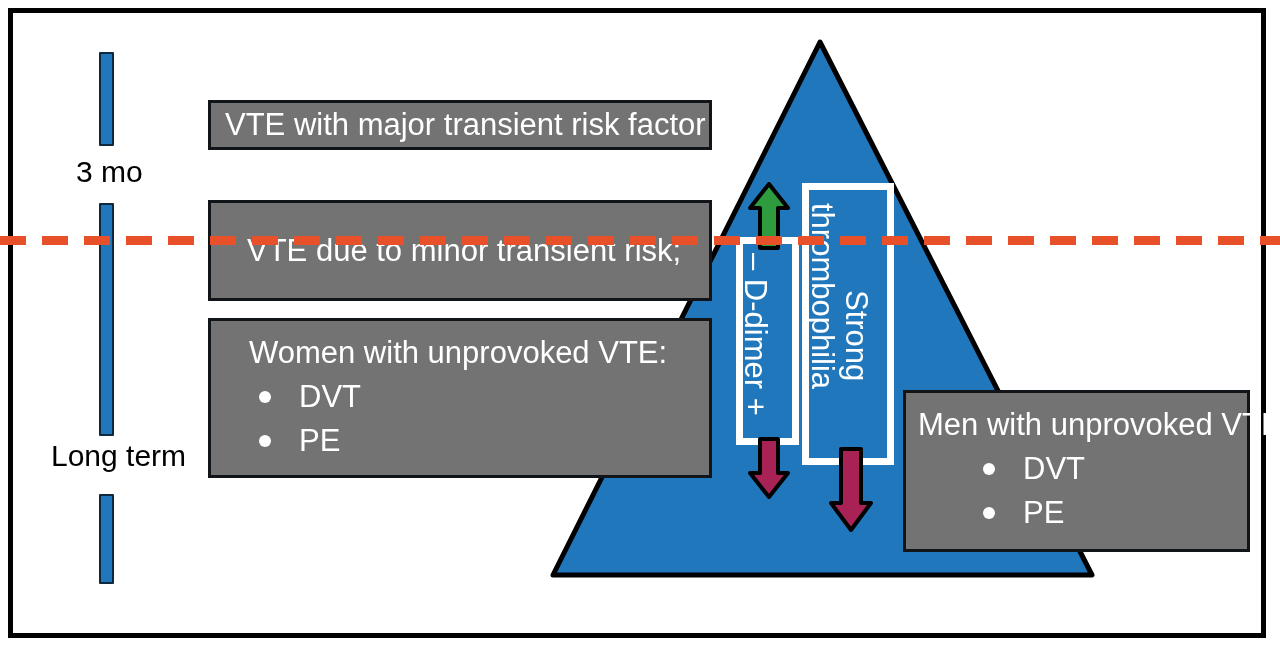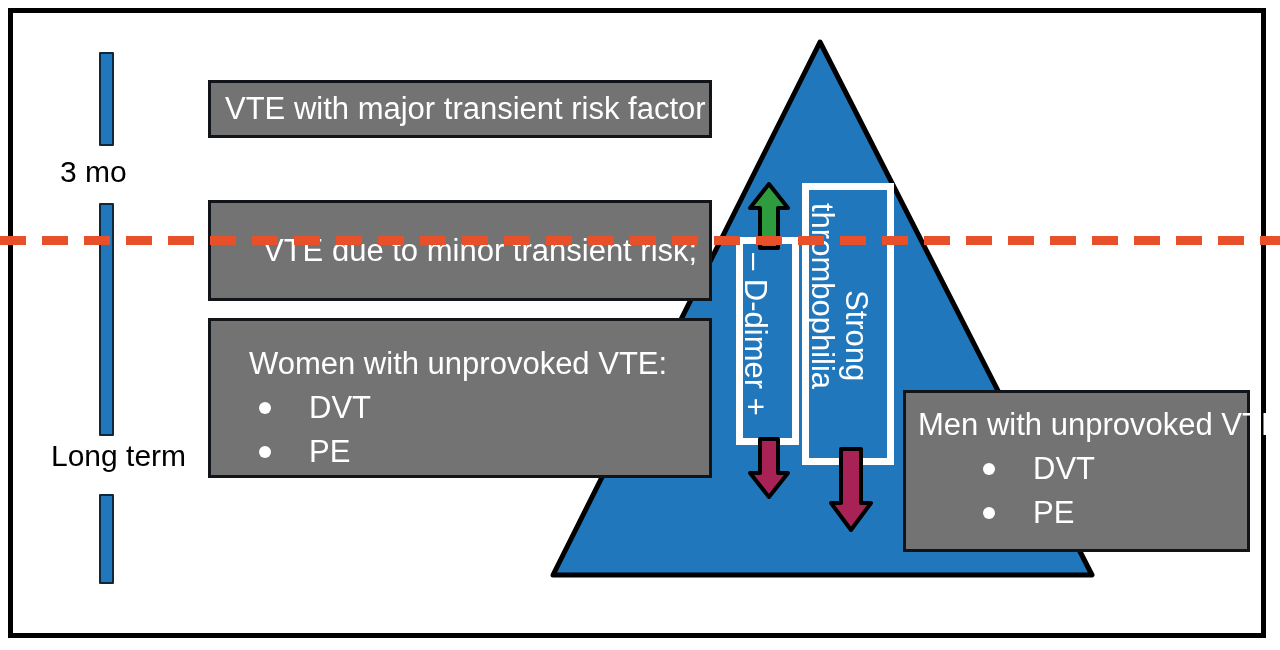--- a/index.html
+++ b/index.html
@@ -79,21 +79,21 @@
   .gray-box .line {
     color: #ffffff;
     font-size: 31px;
     line-height: 38px;
     white-space: nowrap;
     font-family: "Liberation Sans", sans-serif;
   }
   .bullet-row {
     display: flex;
     align-items: center;
-    gap: 38px;
+    gap: 28px;
   }
   .bullet-dot {
     width: 12px;
     height: 12px;
     border-radius: 50%;
     background: #ffffff;
     flex: 0 0 auto;
   }
 
   
@@ -137,36 +137,36 @@
   <div id="canvas">
 
     <svg id="triangle-wrap" width="1280" height="650" viewBox="0 0 1280 650">
       <polygon points="820,42 1092,575 553,575" fill="#2077BC" stroke="#000000" stroke-width="5" stroke-linejoin="round"></polygon>
     </svg>
 
     <div class="axis-bar" style="left:99px; top:52px; width:15px; height:94px;"></div>
     <div class="axis-bar" style="left:99px; top:203px; width:15px; height:233px;"></div>
     <div class="axis-bar" style="left:99px; top:494px; width:15px; height:90px;"></div>
 
-    <div class="axis-label" style="left:60px; top:157px;">3 mo</div>
+    <div class="axis-label" style="left:76px; top:157px;">3 mo</div>
     <div class="axis-label" style="left:32px; top:441px;margin-left:19px;">Long term</div>
 
-    <div class="gray-box" style="left:208px; top:80px; width:504px; height:58px;
+    <div class="gray-box" style="left:208px; top:100px; width:504px; height:50px;
                 display:flex; align-items:center; padding-left:14px;">
       <span class="line">VTE with major transient risk factor</span>
     </div>
 
     <div class="gray-box" style="left:208px; top:200px; width:504px; height:101px;
-                display:flex; flex-direction:column; justify-content:center; padding-left:52px;">
+                display:flex; flex-direction:column; justify-content:center; padding-left:36px;">
       <span class="line">VTE due to minor transient risk;</span>
     </div>
 
     <div class="gray-box" style="left:208px; top:318px; width:504px; height:160px;
                 display:flex; flex-direction:column; justify-content:flex-start;
-                padding:24px 0 0 38px;">
+                padding:13px 0 0 38px;">
       <span class="line">Women with unprovoked VTE:</span>
       <div class="bullet-row" style="margin-top:6px; margin-left:10px;">
         <span class="bullet-dot"></span>
         <span class="line">DVT</span>
       </div>
       <div class="bullet-row" style="margin-top:6px; margin-left:10px;">
         <span class="bullet-dot"></span>
         <span class="line">PE</span>
       </div>
     </div>

